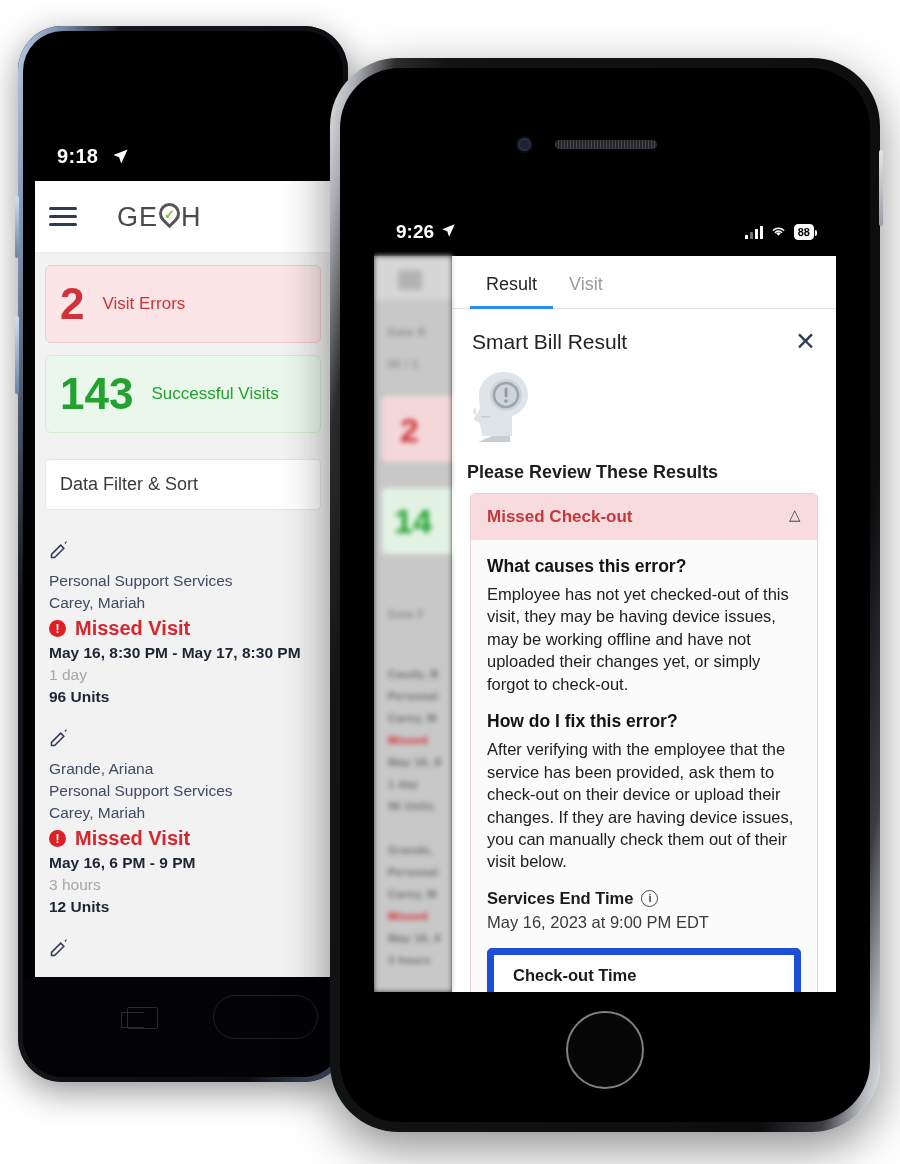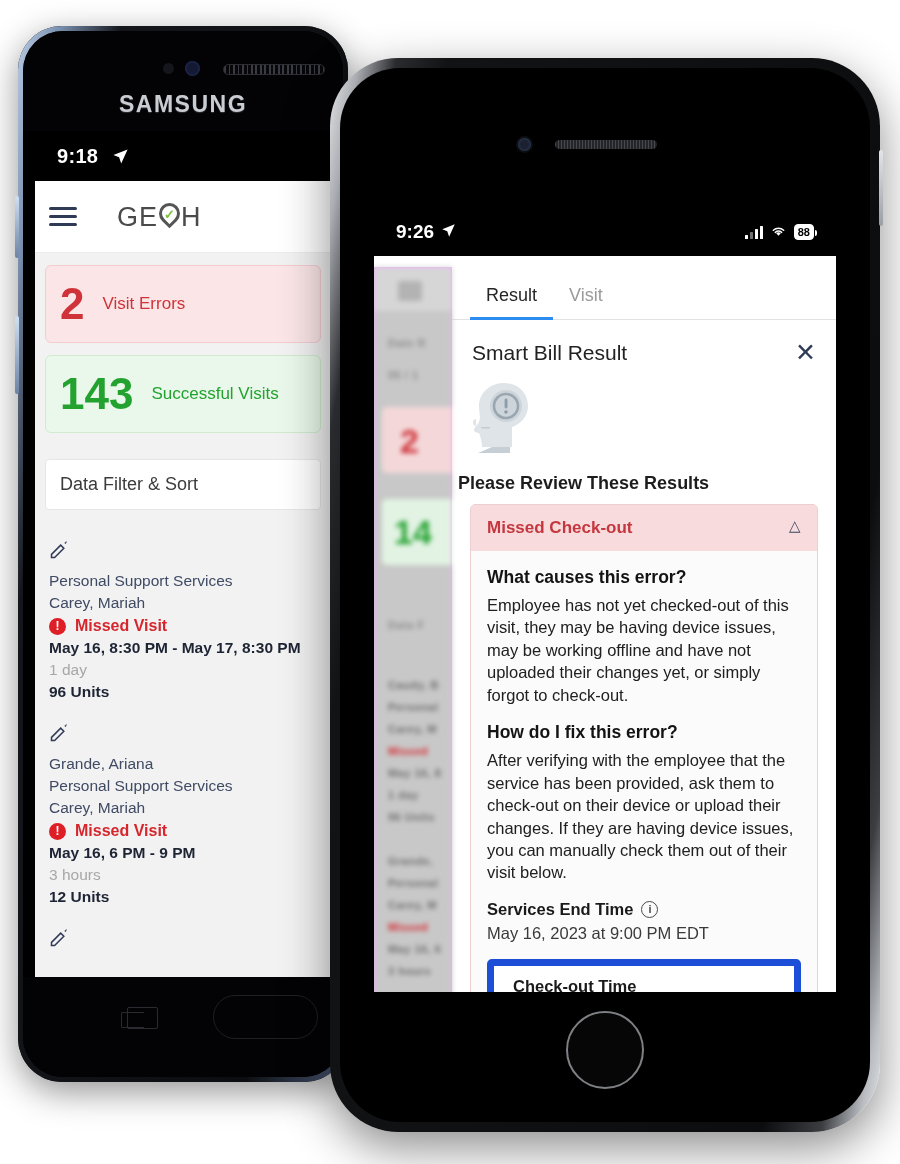--- a/index.html
+++ b/index.html
@@ -114,21 +114,21 @@
   .pencil { width: 20px; height: 20px; position: relative; margin-bottom: 10px; }
   .visit-line { font-size: 15.5px; color: #3f4a63; line-height: 1.42; }
   .visit-line.dark { color: #1d2433; font-weight: 600; }
   .visit-line.muted { color: #a7a7a7; }
   .missed { display: flex; align-items: center; gap: 9px; margin: 3px 0 2px; }
   .missed-dot {
     width: 17px; height: 17px; border-radius: 50%; background: #de1f26;
     color: #fff; font-size: 12px; font-weight: 700; display: flex;
     align-items: center; justify-content: center; line-height: 1;
   }
-  .missed-txt { color: #d6262c; font-size: 16px; font-weight: 600; }
+  .missed-txt { color: #d6262c; font-size: 20px; font-weight: 600; }
 
   
   .iphone {
     position: absolute; left: 330px; top: 58px;
     width: 550px; height: 1074px;
     border-radius: 68px;
     background: linear-gradient(100deg,#e9eaec 0%, #a9acb1 4%, #2a2b2e 9%, #121315 16%, #0c0d0f 84%, #3b3d41 92%, #b9bcc1 97%, #e7e8ea 100%);
     box-shadow: 0 16px 48px rgba(0,0,0,.45);
   }
   .ip-glass {
@@ -157,21 +157,21 @@
   .bars { display: flex; align-items: flex-end; gap: 2px; height: 13px; }
   .bars i { display:block; width: 3px; background: #fff; border-radius: .5px; }
   .bars i:nth-child(1){height:4px;background:#fff}
   .bars i:nth-child(2){height:7px;background:#6f6f6f}
   .bars i:nth-child(3){height:10px;background:#fff}
   .bars i:nth-child(4){height:13px;background:#fff}
   .battery { border: 1.6px solid #fff; border-radius: 4px; padding: 1px 3px; font-size: 11px;
     color: #000; background: #fff; font-weight: 700; position: relative; }
   .battery:after{content:"";position:absolute;right:-4px;top:5px;width:2px;height:6px;background:#fff;border-radius:0 2px 2px 0;}
 
-  .ip-body { position: relative; height: calc(100% - 48px); display: flex; background: #f0abfc; margin-top: 11px; }
+  .ip-body { position: relative; height: calc(100% - 48px); display: flex; background: #404040; }
   
   .backdrop { width: 78px; flex: none; position: relative; overflow: hidden; background: #c8c8c8; filter: blur(2.4px); }
   .bd-header { height: 44px; background:#d6d6d6; }
   .bd-sq { position:absolute; top:14px; left:24px; width:24px; height:20px; background:#b3b3b3; border-radius:2px;}
   .bd-text { position:absolute; font-size:11px; color:#8d8d8d; font-weight:700; letter-spacing:.5px;}
   .bd-chip { position:absolute; left:8px; width:88px; height:66px; border-radius:5px; }
   .bd-num { position:absolute; font-size:34px; font-weight:700; }
 
   .modal { flex: 1; background: #fff; display: flex; flex-direction: column; overflow: hidden; }
   .tabs { display: flex; gap: 0; border-bottom: 1px solid #e2e2e2; background: #fff; padding-left: 18px; }
@@ -181,21 +181,21 @@
 
   .modal-head { display:flex; align-items:center; justify-content:space-between; padding: 20px 20px 6px; }
   .modal-title { font-size: 21px; color: #222; }
   .close-x { font-size: 25px; color: #2f3a56; cursor: pointer; line-height: 1; }
 
   .ai-row { display: flex; gap: 10px; padding: 8px 18px 4px; align-items: flex-start; }
   .ai-head { flex: none; width: 62px; height: 76px; position: relative; }
   .ai-msg { font-size: 16.5px; color: #1f1f1f; line-height: 1.38; padding-top: 10px; }
   .ai-link { color: #3d5a8a; font-size: 16.5px; margin-top: 12px; display: inline-block; cursor: pointer; }
 
-  .review-h { font-size: 18px; font-weight: 700; color: #1d1d1d; padding: 14px 6px 10px; }
+  .review-h { font-size: 18px; font-weight: 700; color: #1d1d1d; padding: 14px 15px 10px; }
 
   .accordion { margin: 0 18px; border: 1px solid #eccfd2; border-radius: 5px; overflow: hidden; }
   .acc-head { background: #f8dcdd; padding: 13px 16px; display: flex; align-items: center; justify-content: space-between; cursor: pointer; }
   .acc-title { color: #c5373e; font-size: 17px; font-weight: 700; }
   .chev { color: #3b4560; font-size: 15px; transform: rotate(180deg); }
   .acc-body { background: #fbfbfb; padding: 16px 16px 18px; }
   .q { font-size: 17.5px; font-weight: 700; color: #141414; margin-bottom: 6px; }
   .a { font-size: 16.5px; color: #202020; line-height: 1.36; margin-bottom: 16px; }
   .sched-row { display: flex; align-items: center; gap: 8px; margin-bottom: 5px; }
   .sched-lbl { font-size: 16.5px; font-weight: 700; color: #1a1a1a; }
@@ -211,26 +211,20 @@
 <body>
 
 <div class="stage">
 
   <div class="samsung">
     <div class="samsung-frame"></div>
     <div class="sam-btn v1"></div>
     <div class="sam-btn v2"></div>
     <div class="samsung-glass">
 
-      <div class="samsung-topbar">
-        <div class="sam-sensor"></div>
-        <div class="sam-cam"></div>
-        <div class="sam-speaker"></div>
-        <div class="sam-brand">SAMSUNG</div>
-      </div>
 
       <div class="sam-statusbar">
         <div class="sam-clock">
           <span>9:18</span>
           <span class="loc-arrow">
             <svg width="17" height="17" viewBox="0 0 24 24">
                 <path d="M22 2 2 10l8 3 3 9z" fill="#fff"></path>
               </svg>
           </span>
         </div>

